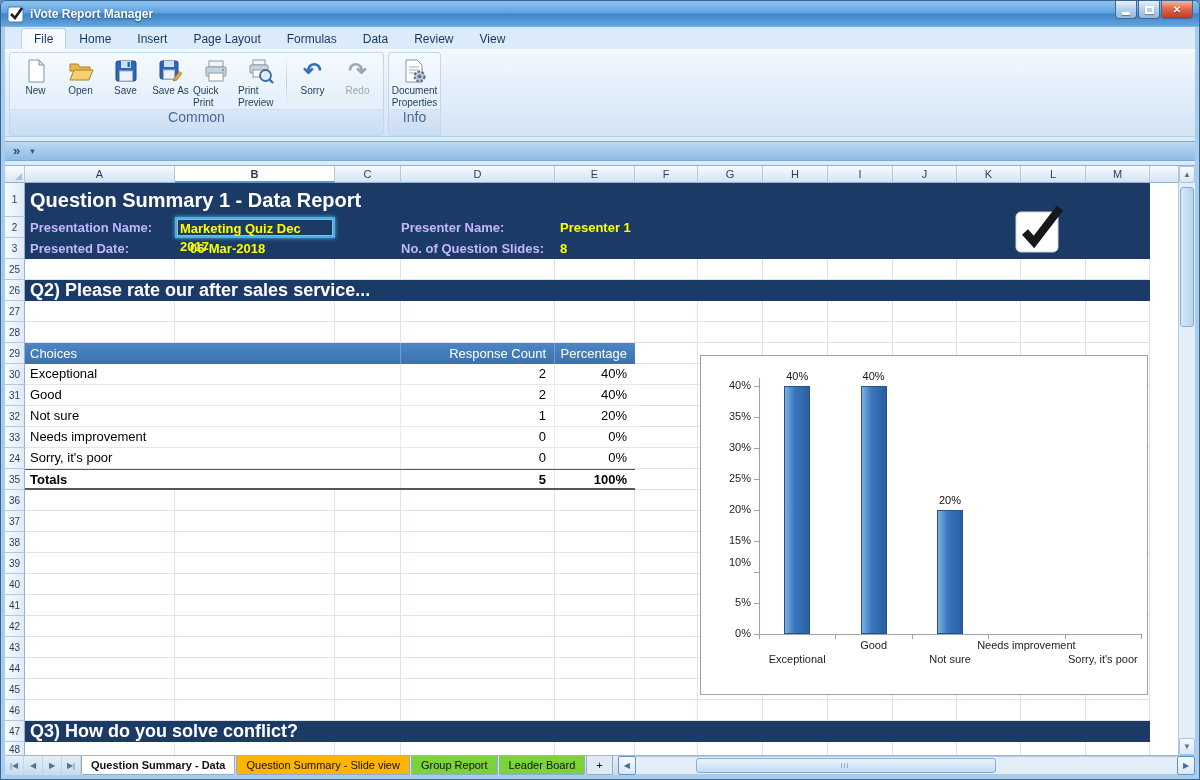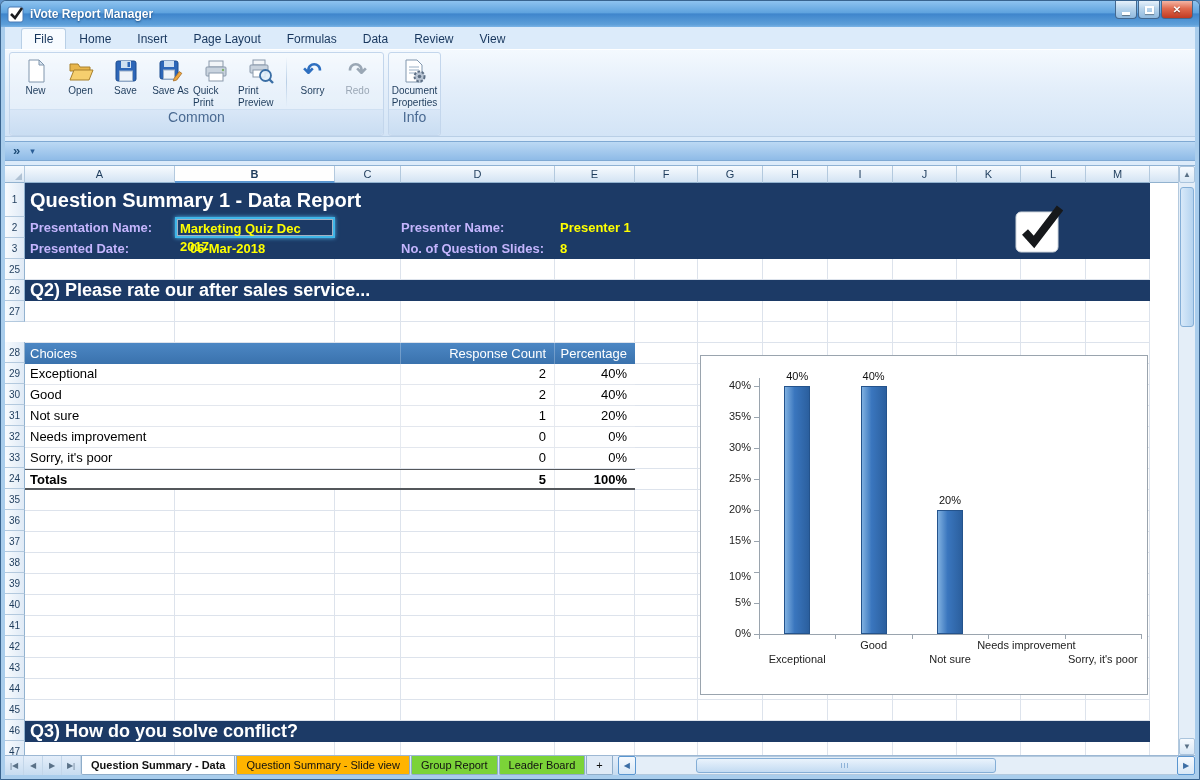--- a/index.html
+++ b/index.html
@@ -285,21 +285,21 @@
           <div class="colhdr fill"></div>
         </div>
         <div class="gridbody">
           <div class="gutter" id="row-gutter">
               <div class="rowhdr" style="height: 34px; line-height: 34px;">1</div>
               <div class="rowhdr" style="height: 21px; line-height: 21px;">2</div>
               <div class="rowhdr" style="height: 21px; line-height: 21px;">3</div>
               <div class="rowhdr" style="height: 21px; line-height: 21px;">25</div>
               <div class="rowhdr" style="height: 21px; line-height: 21px;">26</div>
               <div class="rowhdr" style="height: 21px; line-height: 21px;">27</div>
-              <div class="rowhdr" style="height: 21px; line-height: 21px; margin-top: 20px;">28</div>
+              <div class="rowhdr" style="height: 21px; line-height: 21px;">28</div>
               <div class="rowhdr" style="height: 21px; line-height: 21px;">29</div>
               <div class="rowhdr" style="height: 21px; line-height: 21px;">30</div>
               <div class="rowhdr" style="height: 21px; line-height: 21px;">31</div>
               <div class="rowhdr" style="height: 21px; line-height: 21px;">32</div>
               <div class="rowhdr" style="height: 21px; line-height: 21px;">33</div>
               <div class="rowhdr" style="height: 21px; line-height: 21px;">24</div>
               <div class="rowhdr" style="height: 21px; line-height: 21px;">35</div>
               <div class="rowhdr" style="height: 21px; line-height: 21px;">36</div>
               <div class="rowhdr" style="height: 21px; line-height: 21px;">37</div>
               <div class="rowhdr" style="height: 21px; line-height: 21px;">38</div>
@@ -395,21 +395,21 @@
                 <div class="tcell num">100%</div>
               </div>
             </div>
 
             <div class="chart" id="chart">
               <div id="chart-yticks">
                   <div class="ytick-label" style="top: 271px;">0%</div>
                   <div class="ytick" style="top: 278px;"></div>
                   <div class="ytick-label" style="top: 240px;">5%</div>
                   <div class="ytick" style="top: 247px;"></div>
-                  <div class="ytick-label" style="top: 214px; text-align: right;">10%</div>
+                  <div class="ytick-label" style="top: 200px; text-align: right;">10%</div>
                   <div class="ytick" style="top: 216px;"></div>
                   <div class="ytick-label" style="top: 178px;">15%</div>
                   <div class="ytick" style="top: 185px;"></div>
                   <div class="ytick-label" style="top: 147px;">20%</div>
                   <div class="ytick" style="top: 154px;"></div>
                   <div class="ytick-label" style="top: 116px;">25%</div>
                   <div class="ytick" style="top: 123px;"></div>
                   <div class="ytick-label" style="top: 85px;">30%</div>
                   <div class="ytick" style="top: 92px;"></div>
                   <div class="ytick-label" style="top: 54px;">35%</div>

